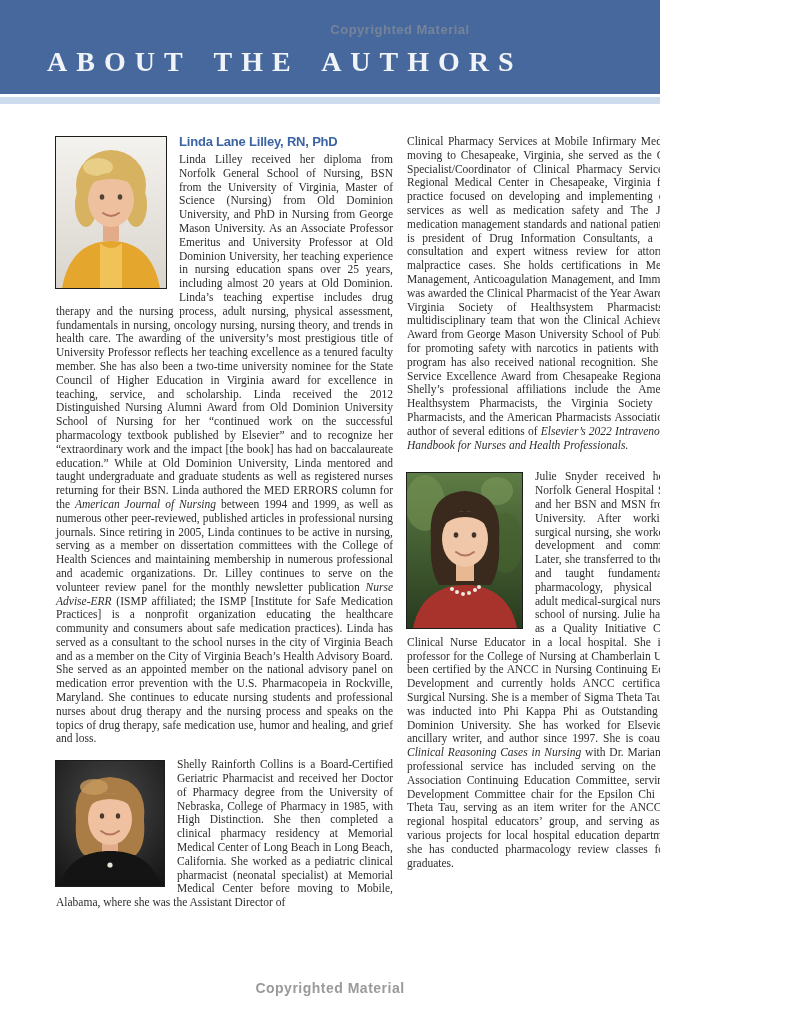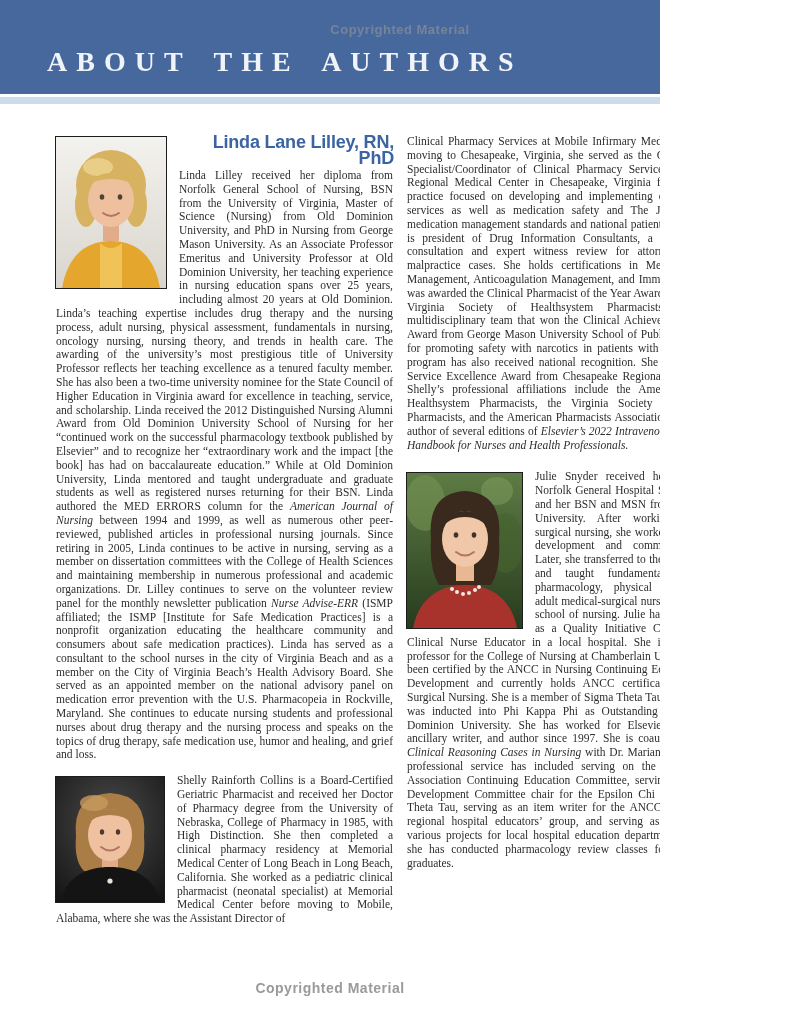--- a/index.html
+++ b/index.html
@@ -30,21 +30,21 @@
 
   .author-section{margin:0 0 11px 0;}
   .author-section::after{content:"";display:block;clear:both;}
   .photo{float:left;margin:2px 12px 5px 0;border:1px solid #1c1c1c;background:#ddd;overflow:hidden;}
   .photo svg{display:block;}
   .photo-linda{width:112px;height:153px;}
   .photo-shelly{width:110px;height:127px;}
   .photo-julie{width:117px;height:157px;}
 
   .author-name{margin:0 0 3px 0;font-family:"Liberation Sans",sans-serif;font-weight:bold;
-    font-size:18px;line-height:16px;letter-spacing:-.2px;color:var(--heading-blue);text-align:right;}
+    font-size:13px;line-height:16px;letter-spacing:-.2px;color:var(--heading-blue);}
   .bio{margin:1px;font-size:11.5px;line-height:13.8px;text-align:justify;color:var(--body-ink);}
   .continuation{margin-bottom:18px;}
 
   .bottom-watermark{position:absolute;top:980px;left:0;width:100%;text-align:center;
     font-family:"Liberation Sans",sans-serif;font-weight:bold;font-size:14px;
     letter-spacing:.5px;color:var(--watermark-gray);}
 </style>
 </head>
 <body>
 

